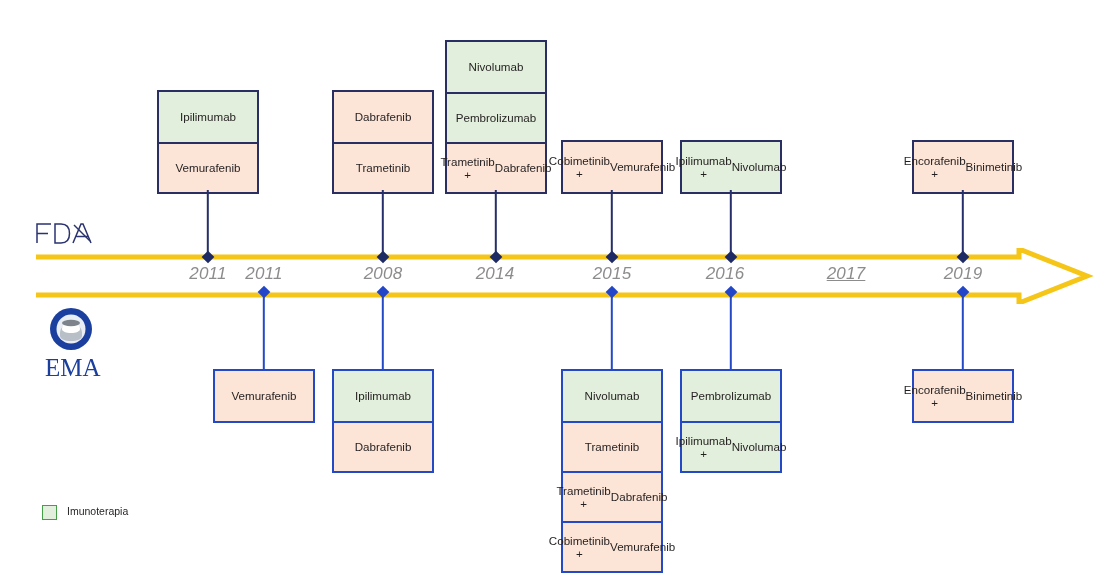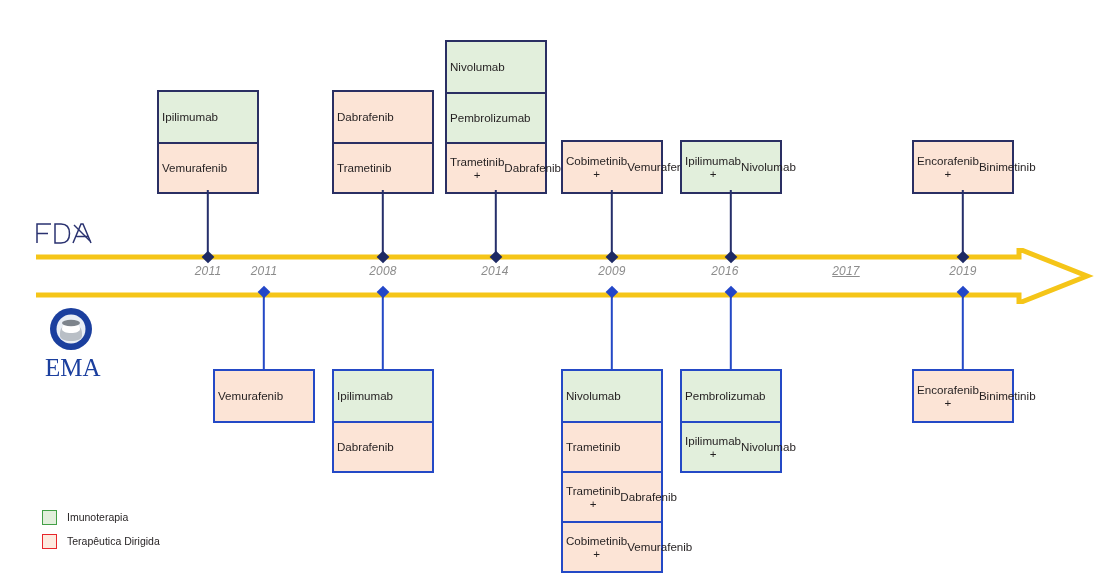--- a/index.html
+++ b/index.html
@@ -29,21 +29,21 @@
     left: 34px;
     top: 248px;
     width: 1060px;
     height: 56px;
     pointer-events: none;
   }
 
   
   .year-label {
     position: absolute;
-    font-size: 12px;
+    font-size: 17px;
     font-style: italic;
     color: #8c8c8c;
     text-align: center;
     width: 60px;
     transform: translateX(-30px);
     top: 264px;
     letter-spacing: .2px;
     white-space: nowrap;
   }
 
@@ -72,21 +72,21 @@
     box-sizing: border-box;
     transform: translateX(-50%);
   }
   .stack.fda { border: 2.2px solid #2a2f63; }
   .stack.ema { border: 2.2px solid #2449c6; }
 
   .drug-cell {
     box-sizing: border-box;
     display: flex;
     align-items: center;
-    justify-content: flex-start;
+    justify-content: center;
     text-align: center;
     font-size: 11.6px;
     line-height: 13.5px;
     color: #231f20;
     padding: 2px 3px;
   }
   .stack.fda .drug-cell + .drug-cell { border-top: 2.2px solid #2a2f63; }
   .stack.ema .drug-cell + .drug-cell { border-top: 2.2px solid #2449c6; }
 
   .immuno { background: #e2efdc; }
@@ -109,21 +109,21 @@
   }
 
   
   .legend {
     position: absolute;
     left: 42px;
     top: 505px;
   }
   .legend-row {
     display: flex;
-    align-items: center;
+    align-items: flex-start;
     height: 24px;
   }
   .legend-swatch {
     width: 15px;
     height: 15px;
     box-sizing: border-box;
     margin-right: 10px;
   }
   .legend-swatch.immuno { background: #e2efdc; border: 1.6px solid #43a047; }
   .legend-swatch.targeted { background: #fdeadf; border: 1.6px solid #e8262b; }
@@ -139,21 +139,21 @@
 
   <svg class="timeline-arrow" viewBox="0 0 1060 56">
     <path d="M 2,9 L 985,9 L 985,1 L 1053,28 L 985,55 L 985,47 L 2,47" fill="none" stroke="#f5c518" stroke-width="5" stroke-linejoin="miter"></path>
   </svg>
 
   <div id="years-layer">
       <div class="year-label" style="left: 208px;">2011</div>
       <div class="year-label" style="left: 264px;">2011</div>
       <div class="year-label" style="left: 383px;">2008</div>
       <div class="year-label" style="left: 495px;">2014</div>
-      <div class="year-label" style="left: 612px;">2009</div>
+      <div class="year-label" style="left: 612px;">2015</div>
       <div class="year-label" style="left: 725px;">2016</div>
       <div class="year-label" style="left: 846px; text-decoration: underline;">2017</div>
       <div class="year-label" style="left: 963px;">2019</div>
     </div>
   <div id="fda-layer">
       <div class="stack fda" style="left: 208px; top: 90px; width: 102px;">
         <div class="drug-cell immuno" style="height: 50px;">
           <span>Ipilimumab</span>
         </div>
         <div class="drug-cell targeted" style="height: 50px;">
@@ -292,19 +292,15 @@
     <path d="M22,26 C22,22 26,19.5 31,19.5 C36,19.5 40,22 40,26 C40,28.5 36,30 31,30 C26,30 22,28.5 22,26 Z" fill="#ffffff"></path>
     <ellipse cx="31" cy="20" rx="9" ry="3.2" fill="#7d848c"></ellipse>
     <text x="5" y="73" font-family="'Liberation Serif', serif" font-size="25" fill="#1b3f9e">EMA</text>
   </svg>
 
   <div class="legend">
     <div class="legend-row">
       <span class="legend-swatch immuno"></span>
       <span class="legend-text">Imunoterapia</span>
     </div>
-    <div class="legend-row">
-      <span class="legend-swatch targeted"></span>
-      <span class="legend-text">Terapêutica Dirigida</span>
-    </div>
   </div>
 
 </div>
 
 </body></html>

